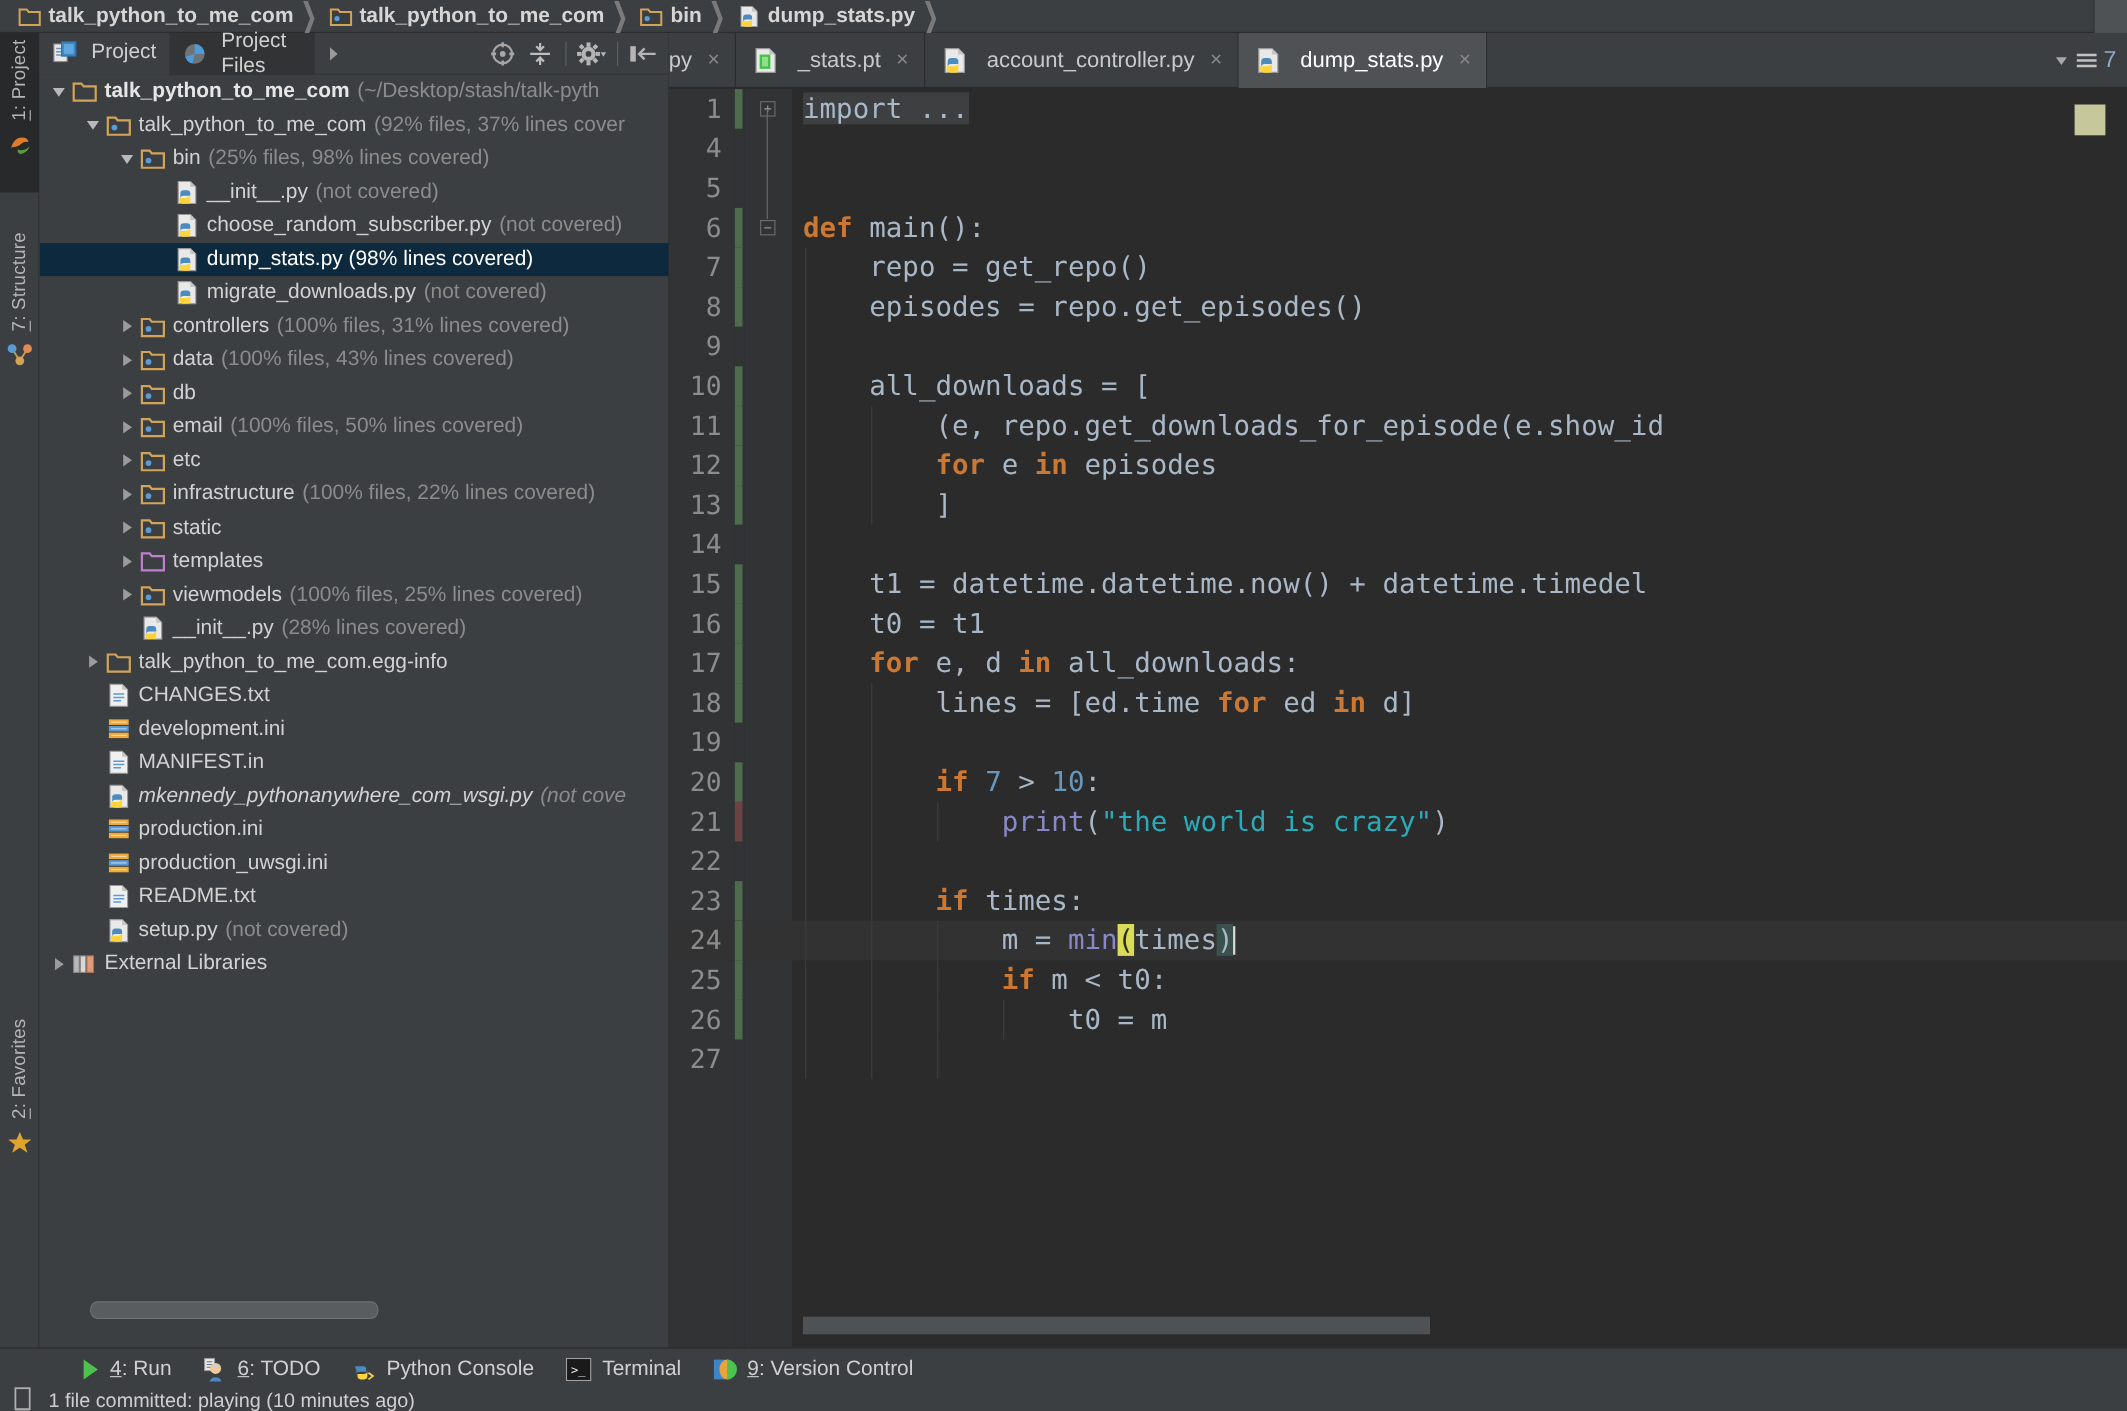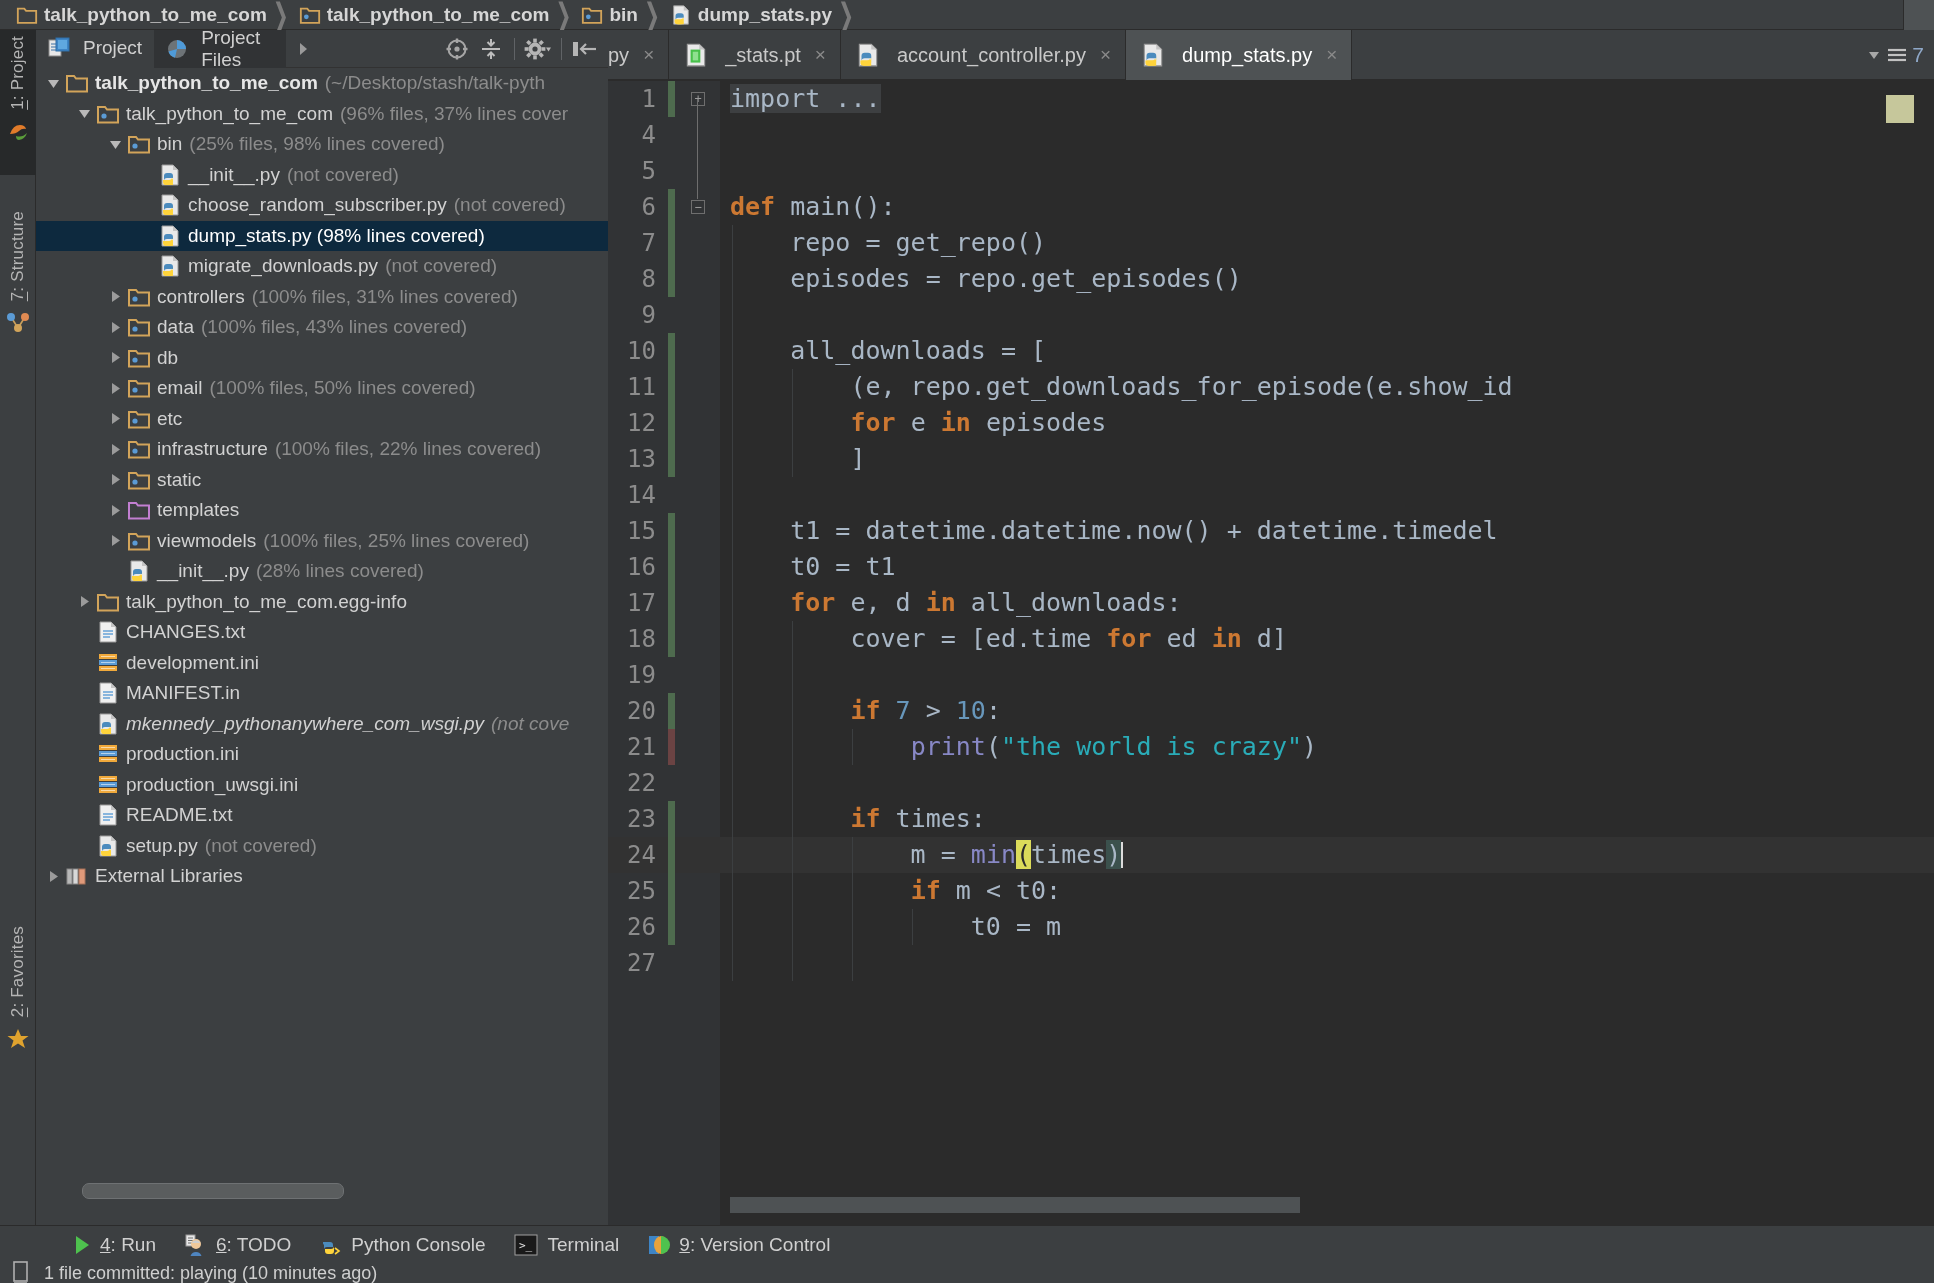--- a/index.html
+++ b/index.html
@@ -362,21 +362,21 @@
               <path d="M2 4 L13 4 L7.5 12 Z" fill="#b9b9b9"></path>
             </svg>
           </span>
           <span class="ico">
             <svg width="24" height="24" viewBox="0 0 24 24">
         <path d="M2 5 h7 l2 2.5 h11 v13 h-20 z" fill="#3c3f41" stroke="#d2a45a" stroke-width="2"></path>
         <circle cx="8" cy="14" r="2.6" fill="#5b9bd5"></circle>
             </svg>
           </span>
           <span class="lbl">talk_python_to_me_com</span>
-          <span class="dim">(96% files, 37% lines cover</span>
+          <span class="dim">(92% files, 37% lines cover</span>
         </div>
         <div class="row" style="padding-left: 72px;">
           <span class="arrow">
             <svg width="15" height="15" viewBox="0 0 15 15">
               <path d="M2 4 L13 4 L7.5 12 Z" fill="#b9b9b9"></path>
             </svg>
           </span>
           <span class="ico">
             <svg width="24" height="24" viewBox="0 0 24 24">
         <path d="M2 5 h7 l2 2.5 h11 v13 h-20 z" fill="#3c3f41" stroke="#d2a45a" stroke-width="2"></path>
@@ -838,21 +838,21 @@
           <div class="cline"><span class="ln">8</span><span class="cov green"></span><span class="indentline" style="left: 124px;"></span><span class="code"><span>    episodes = repo.get_episodes()</span></span></div>
           <div class="cline"><span class="ln">9</span><span class="indentline" style="left: 124px;"></span><span class="code"></span></div>
           <div class="cline"><span class="ln">10</span><span class="cov green"></span><span class="indentline" style="left: 124px;"></span><span class="code"><span>    all_downloads = [</span></span></div>
           <div class="cline"><span class="ln">11</span><span class="cov green"></span><span class="indentline" style="left: 124px;"></span><span class="indentline" style="left: 184px;"></span><span class="code"><span>        (e, repo.get_downloads_for_episode(e.show_id</span></span></div>
           <div class="cline"><span class="ln">12</span><span class="cov green"></span><span class="indentline" style="left: 124px;"></span><span class="indentline" style="left: 184px;"></span><span class="code"><span>        </span><span class="kw">for</span><span> e </span><span class="kw">in</span><span> episodes</span></span></div>
           <div class="cline"><span class="ln">13</span><span class="cov green"></span><span class="indentline" style="left: 124px;"></span><span class="indentline" style="left: 184px;"></span><span class="code"><span>        ]</span></span></div>
           <div class="cline"><span class="ln">14</span><span class="indentline" style="left: 124px;"></span><span class="code"></span></div>
           <div class="cline"><span class="ln">15</span><span class="cov green"></span><span class="indentline" style="left: 124px;"></span><span class="code"><span>    t1 = datetime.datetime.now() + datetime.timedel</span></span></div>
           <div class="cline"><span class="ln">16</span><span class="cov green"></span><span class="indentline" style="left: 124px;"></span><span class="code"><span>    t0 = t1</span></span></div>
           <div class="cline"><span class="ln">17</span><span class="cov green"></span><span class="indentline" style="left: 124px;"></span><span class="code"><span>    </span><span class="kw">for</span><span> e, d </span><span class="kw">in</span><span> all_downloads:</span></span></div>
-          <div class="cline"><span class="ln">18</span><span class="cov green"></span><span class="indentline" style="left: 124px;"></span><span class="indentline" style="left: 184px;"></span><span class="code"><span>        cover = [ed.time </span><span class="kw">for</span><span> ed </span><span class="kw">in</span><span> d]</span></span></div>
+          <div class="cline"><span class="ln">18</span><span class="cov green"></span><span class="indentline" style="left: 124px;"></span><span class="indentline" style="left: 184px;"></span><span class="code"><span>        lines = [ed.time </span><span class="kw">for</span><span> ed </span><span class="kw">in</span><span> d]</span></span></div>
           <div class="cline"><span class="ln">19</span><span class="indentline" style="left: 124px;"></span><span class="indentline" style="left: 184px;"></span><span class="code"></span></div>
           <div class="cline"><span class="ln">20</span><span class="cov green"></span><span class="indentline" style="left: 124px;"></span><span class="indentline" style="left: 184px;"></span><span class="code"><span>        </span><span class="kw">if</span><span> </span><span class="num">7</span><span> &gt; </span><span class="num">10</span><span>:</span></span></div>
           <div class="cline"><span class="ln">21</span><span class="cov red"></span><span class="indentline" style="left: 124px;"></span><span class="indentline" style="left: 184px;"></span><span class="indentline" style="left: 244px;"></span><span class="code"><span>            </span><span class="fn">print</span><span>(</span><span class="str">"the world is crazy"</span><span>)</span></span></div>
           <div class="cline"><span class="ln">22</span><span class="indentline" style="left: 124px;"></span><span class="indentline" style="left: 184px;"></span><span class="code"></span></div>
           <div class="cline"><span class="ln">23</span><span class="cov green"></span><span class="indentline" style="left: 124px;"></span><span class="indentline" style="left: 184px;"></span><span class="code"><span>        </span><span class="kw">if</span><span> times:</span></span></div>
           <div class="cline current"><span class="ln">24</span><span class="cov green"></span><span class="indentline" style="left: 124px;"></span><span class="indentline" style="left: 184px;"></span><span class="indentline" style="left: 244px;"></span><span class="code"><span>            m = </span><span class="fn">min</span><span class="brmatch2">(</span><span>times</span><span class="brmatch">)</span><span class="caret"></span></span></div>
           <div class="cline"><span class="ln">25</span><span class="cov green"></span><span class="indentline" style="left: 124px;"></span><span class="indentline" style="left: 184px;"></span><span class="indentline" style="left: 244px;"></span><span class="code"><span>            </span><span class="kw">if</span><span> m &lt; t0:</span></span></div>
           <div class="cline"><span class="ln">26</span><span class="cov green"></span><span class="indentline" style="left: 124px;"></span><span class="indentline" style="left: 184px;"></span><span class="indentline" style="left: 244px;"></span><span class="indentline" style="left: 304px;"></span><span class="code"><span>                t0 = m</span></span></div>
           <div class="cline"><span class="ln">27</span><span class="indentline" style="left: 124px;"></span><span class="indentline" style="left: 184px;"></span><span class="indentline" style="left: 244px;"></span><span class="code"></span></div>
           <span class="folddash" style="top: 18px; height: 100px;"></span>

